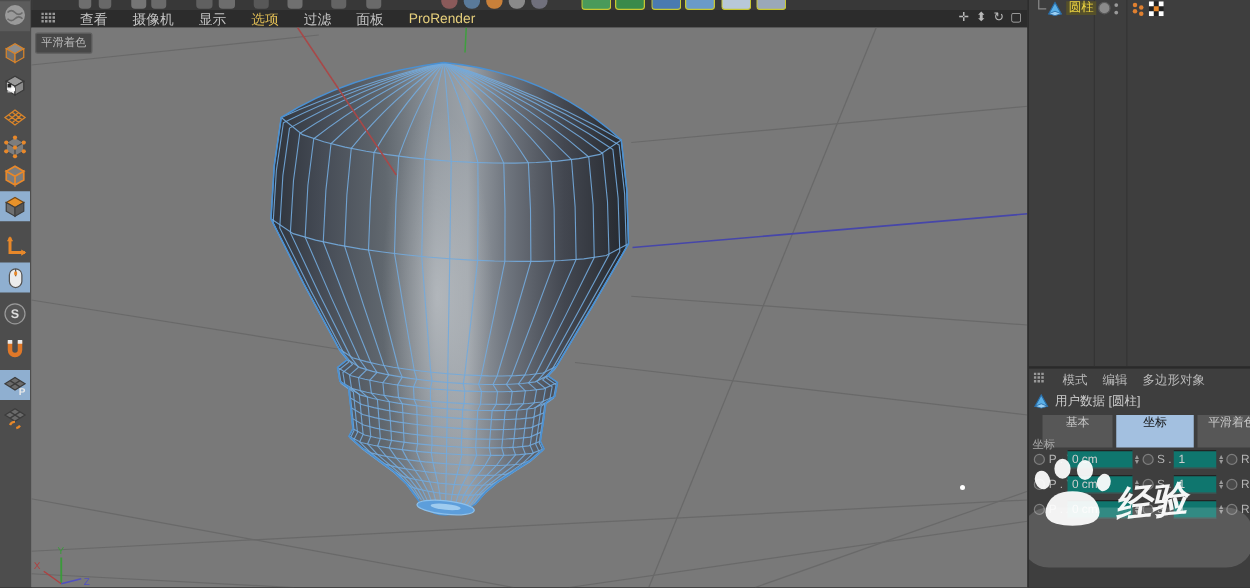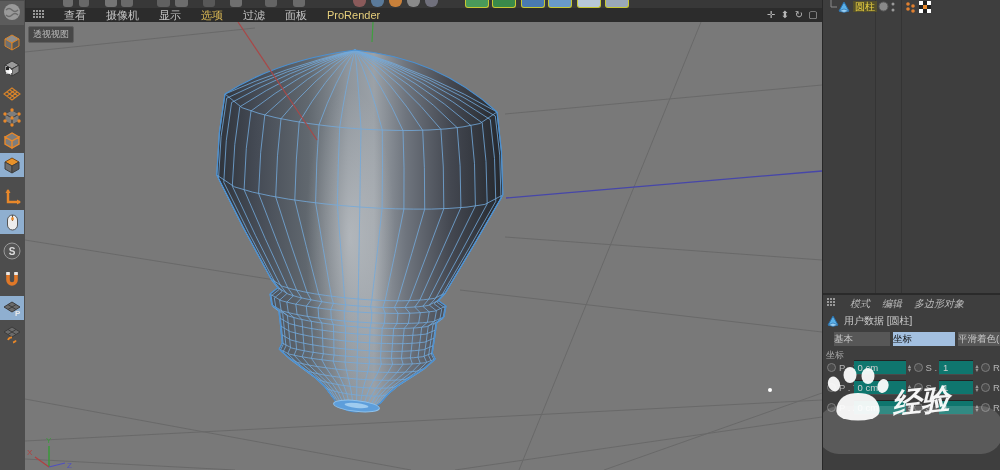--- a/index.html
+++ b/index.html
@@ -30,23 +30,23 @@
     color:#b9b9b9;font-size:9px;padding:1px 4px;}
   
   .right-panel{left:822px;top:0;width:178px;height:470px;background:#3e3e3e;overflow:hidden;border-left:1px solid #282828;}
   .om{position:absolute;left:0;top:0;width:178px;height:293px;border-bottom:2px solid #2a2a2a;}
   .om .vdiv{position:absolute;top:0;width:1px;height:293px;background:#343434;}
   .om-row{position:absolute;left:0;top:0;width:178px;height:14px;}
   .om-label{position:absolute;left:30px;top:1px;background:#55502a;color:#ecd341;font-size:10px;
     line-height:11px;padding:0 2px;}
   .attr{position:absolute;left:0;top:295px;width:178px;height:175px;background:#3e3e3e;font-size:10px;color:#bbb;}
   .attr-menu{position:absolute;left:0;top:2px;height:13px;width:178px;display:flex;align-items:center;}
-  .attr-menu .mi{margin-left:12px;font-style:italic;}
+  .attr-menu .mi{margin-left:12px;}
   .attr-obj{position:absolute;left:4px;top:19px;height:13px;display:flex;align-items:center;color:#cccccc;}
-  .tab{position:absolute;top:37px;height:14px;line-height:14px;text-align:left;font-size:9.5px;
+  .tab{position:absolute;top:37px;height:26px;line-height:14px;text-align:center;font-size:9.5px;
     background:#575757;color:#c8c8c8;}
   .tab.on{background:#a3c0e0;color:#141414;}
   .attr-sec{position:absolute;left:3px;top:54px;font-size:9px;color:#a8a8a8;}
   .arow{position:absolute;left:0;width:182px;height:17px;display:flex;align-items:center;font-size:9.5px;}
   .radio{width:7px;height:7px;border-radius:50%;border:1px solid #7d7d7d;background:#4a4a4a;flex:0 0 auto;}
   .lbl{color:#b5b5b5;white-space:nowrap;overflow:hidden;}
   .vbox{height:13px;line-height:13px;background:#0f766e;border-top:1px solid #232323;border-bottom:1px solid #4a4a4a;
     color:#cfcfcf;padding-left:4px;white-space:nowrap;overflow:hidden;flex:0 0 auto;}
   .step{width:8px;font-size:5.5px;line-height:4px;color:#999;text-align:center;flex:0 0 auto;}
   
@@ -293,21 +293,21 @@
       <circle cx="745" cy="368" r="2" fill="#ffffff"></circle>
       <g font-family="Liberation Sans,sans-serif" font-size="8">
         <line x1="24" y1="445" x2="24" y2="424" stroke="#3a9a3a" stroke-width="1.5"></line>
         <line x1="24" y1="445" x2="10" y2="435" stroke="#b04040" stroke-width="1.2"></line>
         <line x1="24" y1="445" x2="40" y2="441" stroke="#5050c0" stroke-width="1.2"></line>
         <text x="21" y="421" fill="#3a9a3a" id="gy">Y</text>
         <text x="2" y="433" fill="#b04040" id="gx">X</text>
         <text x="42" y="446" fill="#5050c0" id="gz">Z</text>
       </g>
     </svg>
-    <div class="vp-label">透视视图</div>
+    <div class="vp-label">平滑着色</div>
   </div>
 
   <div class="abs right-panel">
     <div class="om">
       <div class="vdiv" style="left:52px;"></div>
       <div class="vdiv" style="left:78px;"></div>
       <div class="om-row">
         <svg width="30" height="14" class="abs" style="left:0;top:0">
             <path d="M8,0 8,7 14,7" stroke="#8a8a8a" fill="none"></path>
           </svg>

